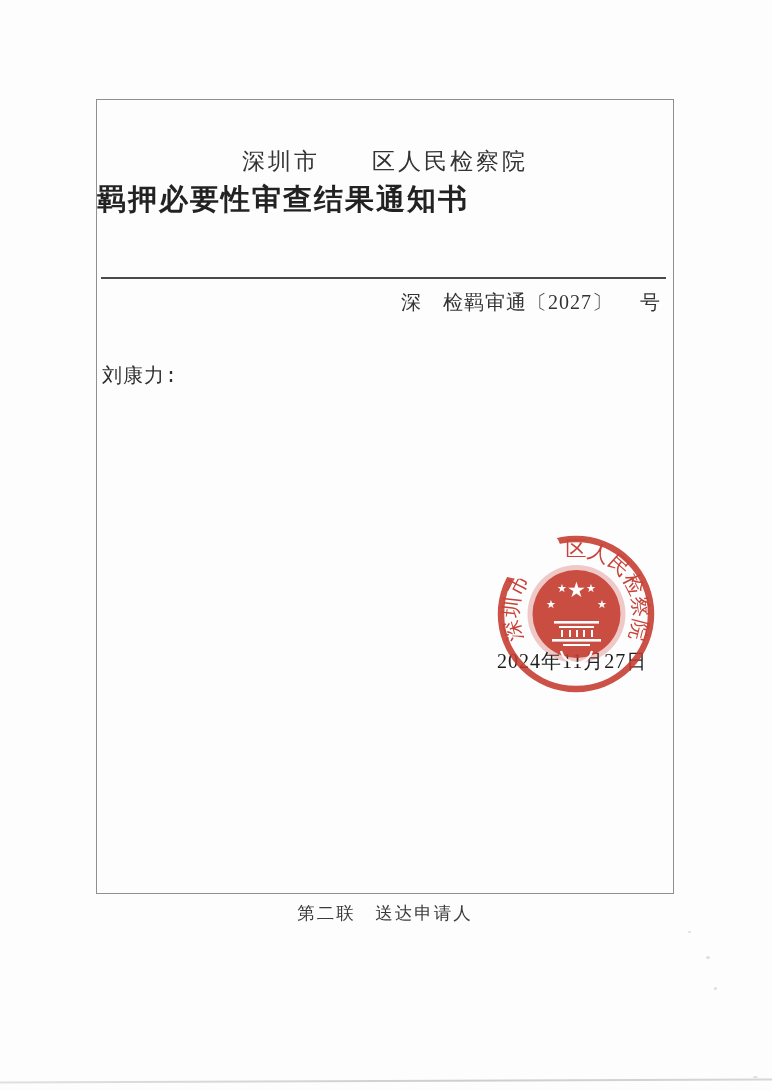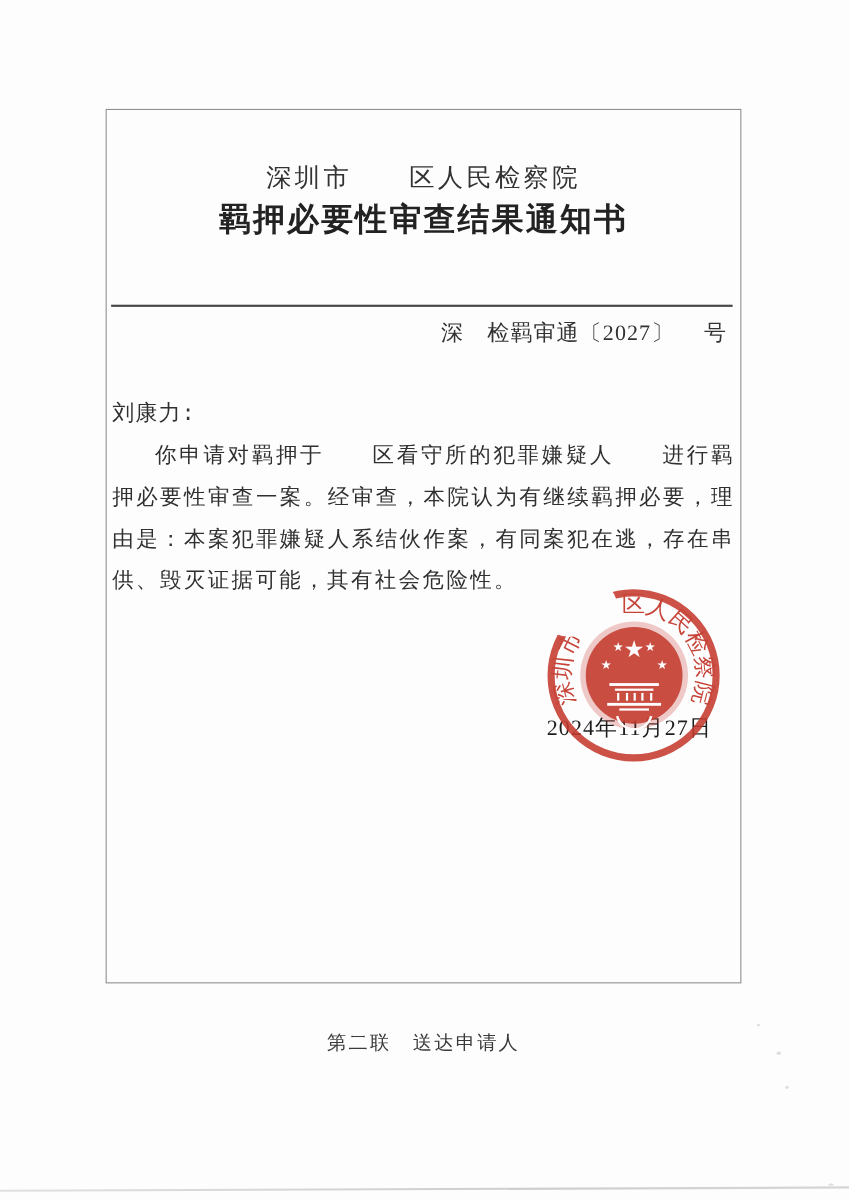--- a/index.html
+++ b/index.html
@@ -24,21 +24,21 @@
     left: 0; top: 46px; width: 100%;
     text-align: center;
     font-size: 23px;
     letter-spacing: 3px;
     color: #333;
     white-space: pre;
   }
   .doc-title {
     position: absolute;
     left: 0; top: 80px; width: 100%;
-    text-align: center;
+    text-align: left;
     font-family: "Liberation Sans", sans-serif;
     font-weight: bold;
     font-size: 29px;
     letter-spacing: 2px;
     color: #222;
     white-space: pre;
   }
   .letterhead-rule {
     position: absolute;
     left: 4px; top: 177px;
@@ -105,21 +105,20 @@
   }
   .footer-note {
     position: absolute;
     left: 96px; top: 901px;
     width: 578px;
     text-align: center;
     font-size: 17.5px;
     letter-spacing: 2px;
     color: #3a3a3a;
     white-space: pre;
-    margin-top: 35px;
   }
   .page-edge-shadow {
     position: absolute;
     left: 0; top: 1080px;
     width: 772px; height: 1.5px;
     background: linear-gradient(to right, #e0e0e0, #cecece 60%, #d6d6d6);
     transform: rotate(-0.22deg);
   }
   .speck { position: absolute; background: #c9c9c9; border-radius: 50%; opacity: .6; }
   .speck.s1 { left: 688px; top: 931px; width: 3px; height: 2px; }
@@ -137,21 +136,20 @@
     <div class="org-line">深圳市　　区人民检察院</div>
 
     <div class="doc-title">羁押必要性审查结果通知书</div>
 
     <div class="letterhead-rule"></div>
 
     <div class="doc-number">深　检羁审通〔2027〕　 号</div>
 
     <div class="addressee">刘康力:</div>
 
-    <div class="body-paragraph">你申请对羁押于　　区看守所的犯罪嫌疑人　　进行羁押必要性审查一案。经审查，本院认为有继续羁押必要，理由是：本案犯罪嫌疑人系结伙作案，有同案犯在逃，存在串供、毁灭证据可能，其有社会危险性。</div>
 
 
     <div class="issue-date">2024年11月27日</div>
 
     <div class="seal-wrap">
       <svg class="seal-svg" width="170" height="170" viewBox="0 0 170 170">
         <defs>
           <path id="sealArc" d="M 32.4 109.5 A 58 58 0 1 1 137.6 109.5" fill="none"></path>
         </defs>
 

